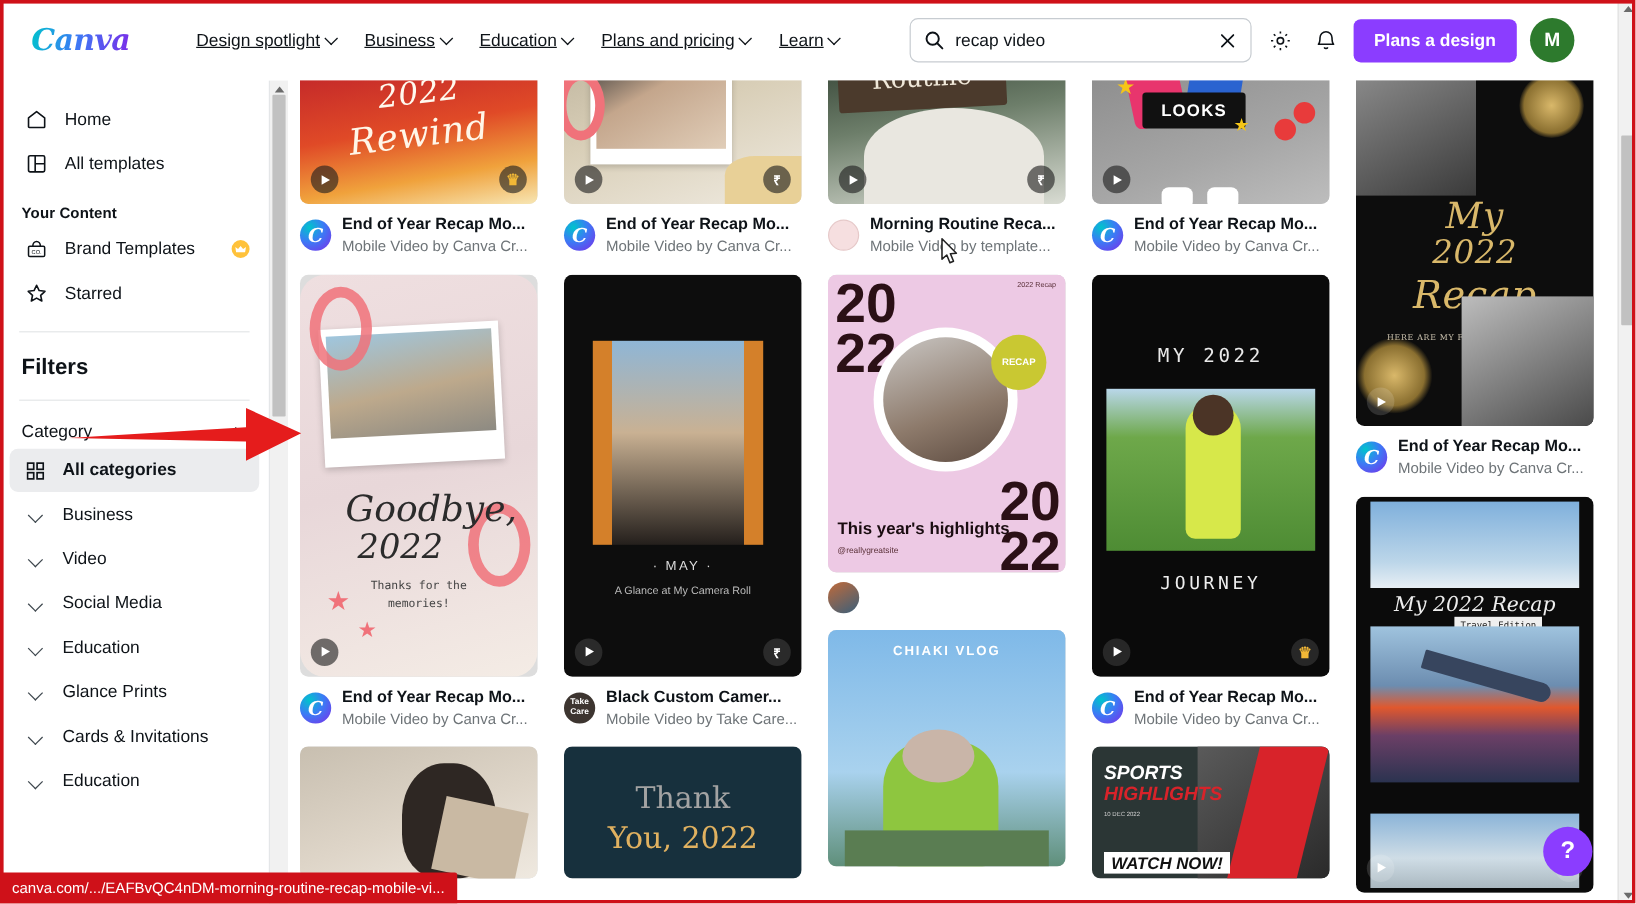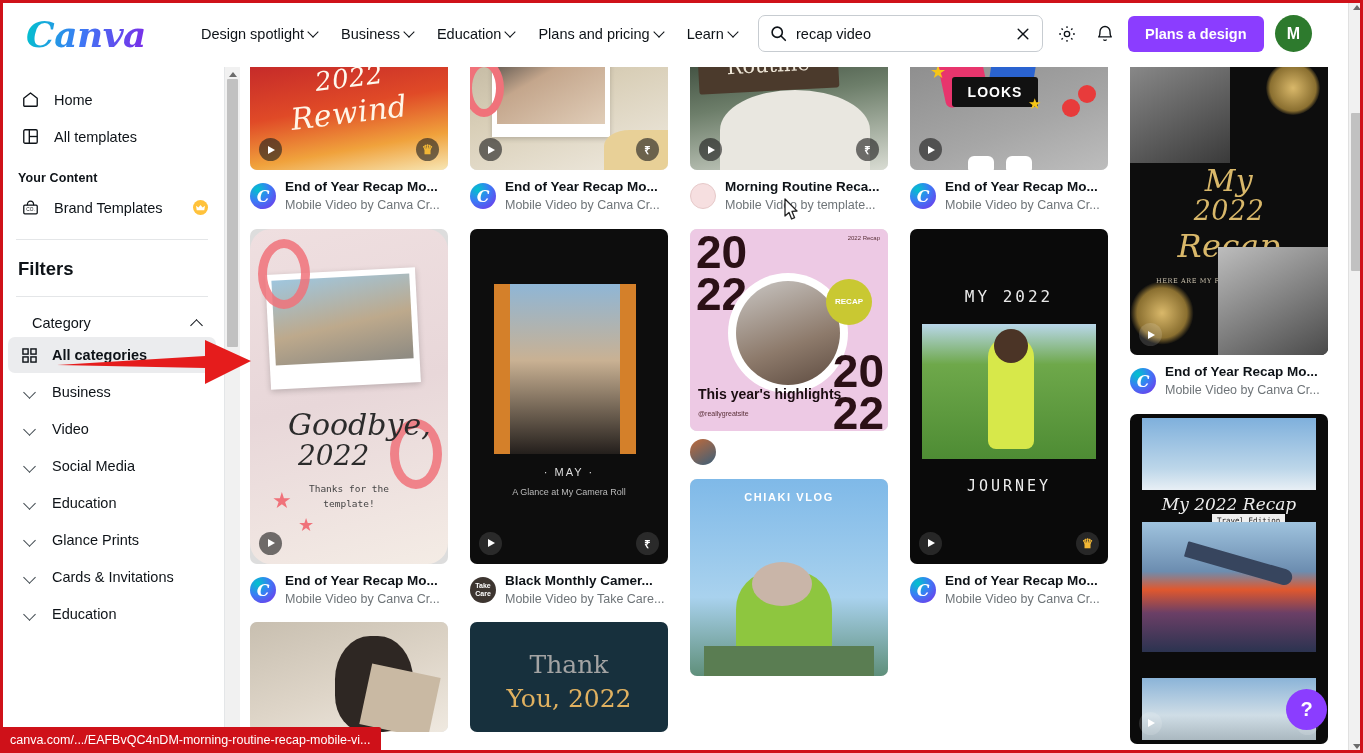--- a/index.html
+++ b/index.html
@@ -11,30 +11,30 @@
   }
   #app { position: relative; width: 1363px; height: 753px; overflow: hidden; }
 
   
   .header {
     position: absolute; top: 0; left: 0; width: 1348px; height: 67px;
     background: #fff; display: flex; align-items: center; z-index: 40;
   }
   .logo {
     margin-left: 26px; font-family: "DejaVu Serif", serif;
-    font-size: 36px; font-style: italic; font-weight: 700;
+    font-size: 25px; font-style: italic; font-weight: 700;
     letter-spacing: -0.5px;
     background: linear-gradient(100deg,#00c4cc 0%,#3b7bf5 45%,#7d2ae8 100%);
     -webkit-background-clip: text; background-clip: text; color: transparent;
   }
   .navlinks { display: flex; align-items: center; margin-left: 45px; gap: 3px; }
   .navitem {
     display: flex; align-items: center; gap: 5px;
     font-size: 14.5px; color: #0e1318; padding: 8px 10px;
-    border-radius: 6px; cursor: pointer; white-space: nowrap;
+    border-radius: 6px; cursor: pointer; white-space: nowrap; text-decoration: underline;
   }
   .caret { width: 9px; height: 9px; display: inline-block; position: relative; top: -2px; }
   .caret::before {
     content: ""; position: absolute; left: 0; top: 1px;
     width: 7px; height: 7px; border-right: 1.6px solid #0e1318;
     border-bottom: 1.6px solid #0e1318; transform: rotate(45deg);
   }
 
   .searchwrap {
     position: absolute; left: 758px; top: 15px;
@@ -93,21 +93,21 @@
     background: #ffc23b; display: flex; align-items: center; justify-content: center;
   }
   .side-divider { height: 1px; background: #e4e6e8; margin: 13px 16px 0 16px; }
   .filters-title {
     font-size: 18.5px; font-weight: 700; color: #0e1318;
     margin: 18px 0 16px 18px;
   }
   .filters-divider { height: 1px; background: #e4e6e8; margin: 0 16px; }
   .cat-header {
     display: flex; align-items: center; justify-content: space-between;
-    margin: 18px 18px 6px 32px; cursor: pointer;
+    margin: 18px 18px 6px 18px; cursor: pointer;
   }
   .cat-header .ct { font-size: 14.5px; color: #0e1318; }
   .chev-up { width: 11px; height: 11px; position: relative; margin-right: 4px; }
   .chev-up::before {
     content: ""; position: absolute; left: 1px; top: 3px;
     width: 8px; height: 8px; border-left: 1.7px solid #0e1318;
     border-top: 1.7px solid #0e1318; transform: rotate(45deg);
   }
   .cat-item {
     display: flex; align-items: center; height: 36px; margin: 1px 8px;
@@ -340,20 +340,28 @@
             <text x="12" y="17" font-size="6" fill="#0e1318" stroke="none" text-anchor="middle">CO.</text>
           </svg>
         </span>
         <span class="si-label">Brand Templates</span>
         <span class="crown-badge">
           <svg width="9" height="8" viewBox="0 0 12 10">
               <path d="M1 8h10l1-6-3.2 2.4L6 1 3.2 4.4 0 2z" fill="#fff"></path>
             </svg>
         </span>
       </div>
+      <div class="side-item">
+        <span class="si-icon">
+          <svg width="19" height="19" viewBox="0 0 24 24" fill="none" stroke="#0e1318" stroke-width="1.7" stroke-linejoin="round">
+            <path d="M12 3.4l2.7 5.6 6.1.8-4.5 4.2 1.2 6-5.5-3-5.5 3 1.2-6L3.2 9.8l6.1-.8z"></path>
+          </svg>
+        </span>
+        <span class="si-label">Starred</span>
+      </div>
 
       <div class="side-divider"></div>
       <div class="filters-title">Filters</div>
       <div class="filters-divider"></div>
 
       <div class="cat-header">
         <span class="ct">Category</span>
         <span class="chev-up"></span>
       </div>
 
@@ -453,21 +461,21 @@
         <div class="card">
           <div class="thumb" style="height:335px">
             <div class="art a-goodbye">
               <div style="position:absolute;left:18px;top:42px;width:150px;height:115px;background:#fff;box-shadow:0 2px 6px rgba(0,0,0,.2);transform:rotate(-3deg)">
                 <div style="margin:6px;height:85px;background:linear-gradient(170deg,#9fc6de 0%,#bda98c 55%,#8d8a82 100%)"></div>
               </div>
               <div style="position:absolute;left:8px;top:10px;width:52px;height:70px;border:9px solid #f0727a;border-radius:50%;opacity:.85"></div>
               <div style="position:absolute;right:6px;top:190px;width:52px;height:70px;border:9px solid #f0727a;border-radius:50%;opacity:.85"></div>
               <div class="art-txt" style="top:178px;font-family:'DejaVu Serif',serif;font-style:italic;font-size:30px;color:#2b2b2b;text-align:left;padding-left:38px">Goodbye,</div>
               <div class="art-txt" style="top:210px;font-family:'DejaVu Serif',serif;font-style:italic;font-size:28px;color:#2b2b2b;text-align:left;padding-left:48px">2022</div>
-              <div class="art-txt" style="top:252px;font-size:9.5px;color:#444;font-family:'DejaVu Sans Mono',monospace;line-height:1.6;padding:0 44px">Thanks for the template!</div>
+              <div class="art-txt" style="top:252px;font-size:9.5px;color:#444;font-family:'DejaVu Sans Mono',monospace;line-height:1.6;padding:0 44px">Thanks for the memories!</div>
               <div style="position:absolute;left:22px;bottom:50px;color:#f0727a;font-size:22px">★</div>
               <div style="position:absolute;left:48px;bottom:28px;color:#f0727a;font-size:18px">★</div>
             </div>
             <div class="play-badge">
                 <span class="play-tri"></span>
               </div>
           </div>
           <div class="meta">
             <div class="meta-avatar canva-av">
                 <span>C</span>
@@ -527,21 +535,21 @@
               <div class="art-txt" style="top:258px;font-size:9px;color:#bbb">A Glance at My Camera Roll</div>
             </div>
             <div class="play-badge" style="background:rgba(255,255,255,.12)">
                 <span class="play-tri"></span>
               </div>
             <div class="pro-badge" style="background:rgba(255,255,255,.12)">₹</div>
           </div>
           <div class="meta">
             <div class="meta-avatar" style="background:#3d3530;font-size:7px;line-height:1.1;text-align:center">Take<br>Care</div>
             <div class="meta-text">
-              <div class="m-title">Black Monthly Camer...</div>
+              <div class="m-title">Black Custom Camer...</div>
               <div class="m-sub">Mobile Video by Take Care...</div>
             </div>
           </div>
         </div>
 
         <div class="card">
           <div class="thumb" style="height:110px">
             <div class="art a-thank">
               <div class="art-txt" style="top:28px;font-family:'DejaVu Serif',serif;font-size:25px;color:#a3a3a3">Thank</div>
               <div class="art-txt" style="top:62px;font-family:'DejaVu Serif',serif;font-size:25px;color:#e0b160">You, 2022</div>
@@ -568,21 +576,21 @@
           <div class="meta">
             <div class="meta-avatar" style="background:#f6dfe0;border:1px solid #e6c9c9"></div>
             <div class="meta-text">
               <div class="m-title">Morning Routine Reca...</div>
               <div class="m-sub">Mobile Video by template...</div>
             </div>
           </div>
         </div>
 
         <div class="card">
-          <div class="thumb" style="height:202px">
+          <div class="thumb" style="height:248px">
             <div class="art a-pink">
               <div style="position:absolute;left:6px;top:2px;font-size:46px;font-weight:700;color:#2b1016;line-height:.92">
                 <span>20</span><br>
                 <span>22</span>
               </div>
               <div style="position:absolute;right:8px;top:6px;font-size:6px;color:#5a3038;text-align:right;line-height:1.3">2022 Recap</div>
               <div style="position:absolute;left:38px;top:44px;width:120px;height:120px;border-radius:50%;background:#fff;display:flex;align-items:center;justify-content:center">
                 <div style="width:104px;height:104px;border-radius:50%;background:linear-gradient(160deg,#c9c6c3 0%,#8d7a6b 60%,#5d4b40 100%)"></div>
               </div>
               <div style="position:absolute;right:16px;top:50px;width:46px;height:46px;border-radius:50%;background:#c9c832;display:flex;align-items:center;justify-content:center;font-size:8px;font-weight:700;color:#fff">RECAP</div>
@@ -657,20 +665,32 @@
             <div class="meta-avatar canva-av">
                 <span>C</span>
               </div>
             <div class="meta-text">
               <div class="m-title">End of Year Recap Mo...</div>
               <div class="m-sub">Mobile Video by Canva Cr...</div>
             </div>
           </div>
         </div>
 
+        <div class="card">
+          <div class="thumb" style="height:110px">
+            <div class="art a-sports">
+              <div style="position:absolute;right:0;top:0;bottom:0;width:110px;background:linear-gradient(140deg,#5a5a5a,#2a2a2a)"></div>
+              <div style="position:absolute;right:0;top:0;bottom:0;width:58px;background:#d8232a;transform:skewX(-14deg);transform-origin:top right"></div>
+              <div style="position:absolute;left:10px;top:14px;font-size:16px;font-weight:700;color:#fff;font-style:italic">SPORTS</div>
+              <div style="position:absolute;left:10px;top:32px;font-size:16px;font-weight:700;color:#d8232a;font-style:italic">HIGHLIGHTS</div>
+              <div style="position:absolute;left:10px;top:54px;font-size:5px;color:#ccc">10 DEC 2022</div>
+              <div style="position:absolute;left:10px;bottom:4px;background:#fff;color:#111;font-size:14px;font-weight:700;font-style:italic;padding:2px 6px;line-height:1.05">WATCH NOW!</div>
+            </div>
+          </div>
+        </div>
 
       </div>
 
       <div class="col">
 
         <div class="card">
           <div class="thumb" style="height:300px">
             <div class="art a-black">
               <div style="position:absolute;left:0;top:0;width:100px;height:108px;background:linear-gradient(150deg,#8e8e8e,#3a3a3a)"></div>
               <div style="position:absolute;right:8px;top:6px;width:54px;height:54px;border-radius:50%;background:radial-gradient(circle,#d9b86a 0%,#8a6f30 60%,transparent 72%)"></div>

